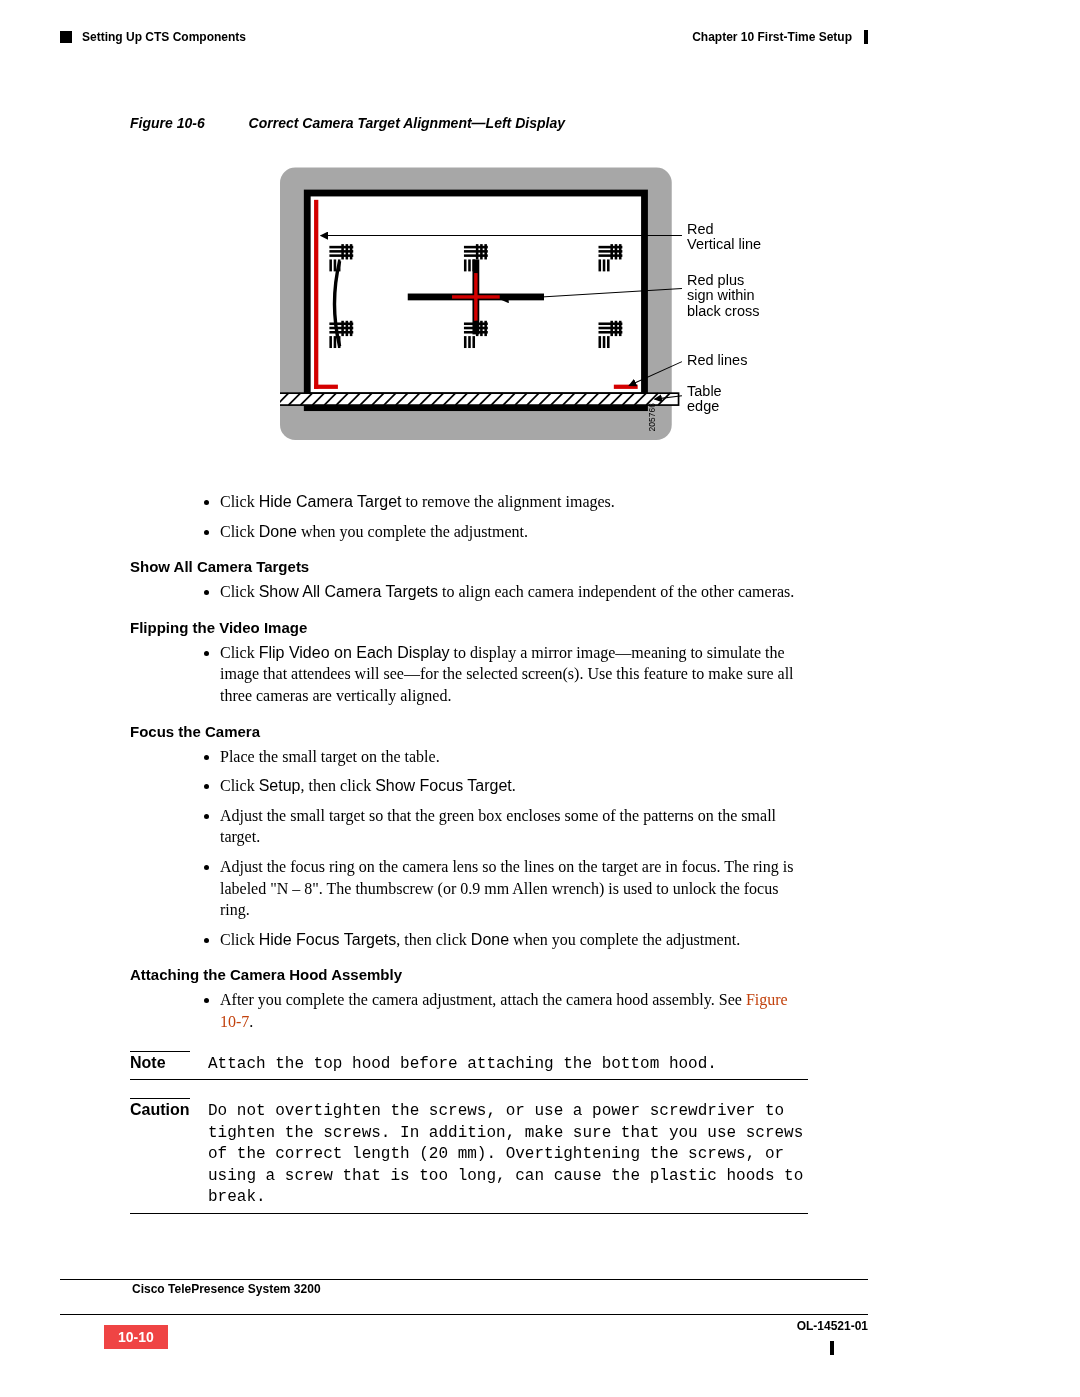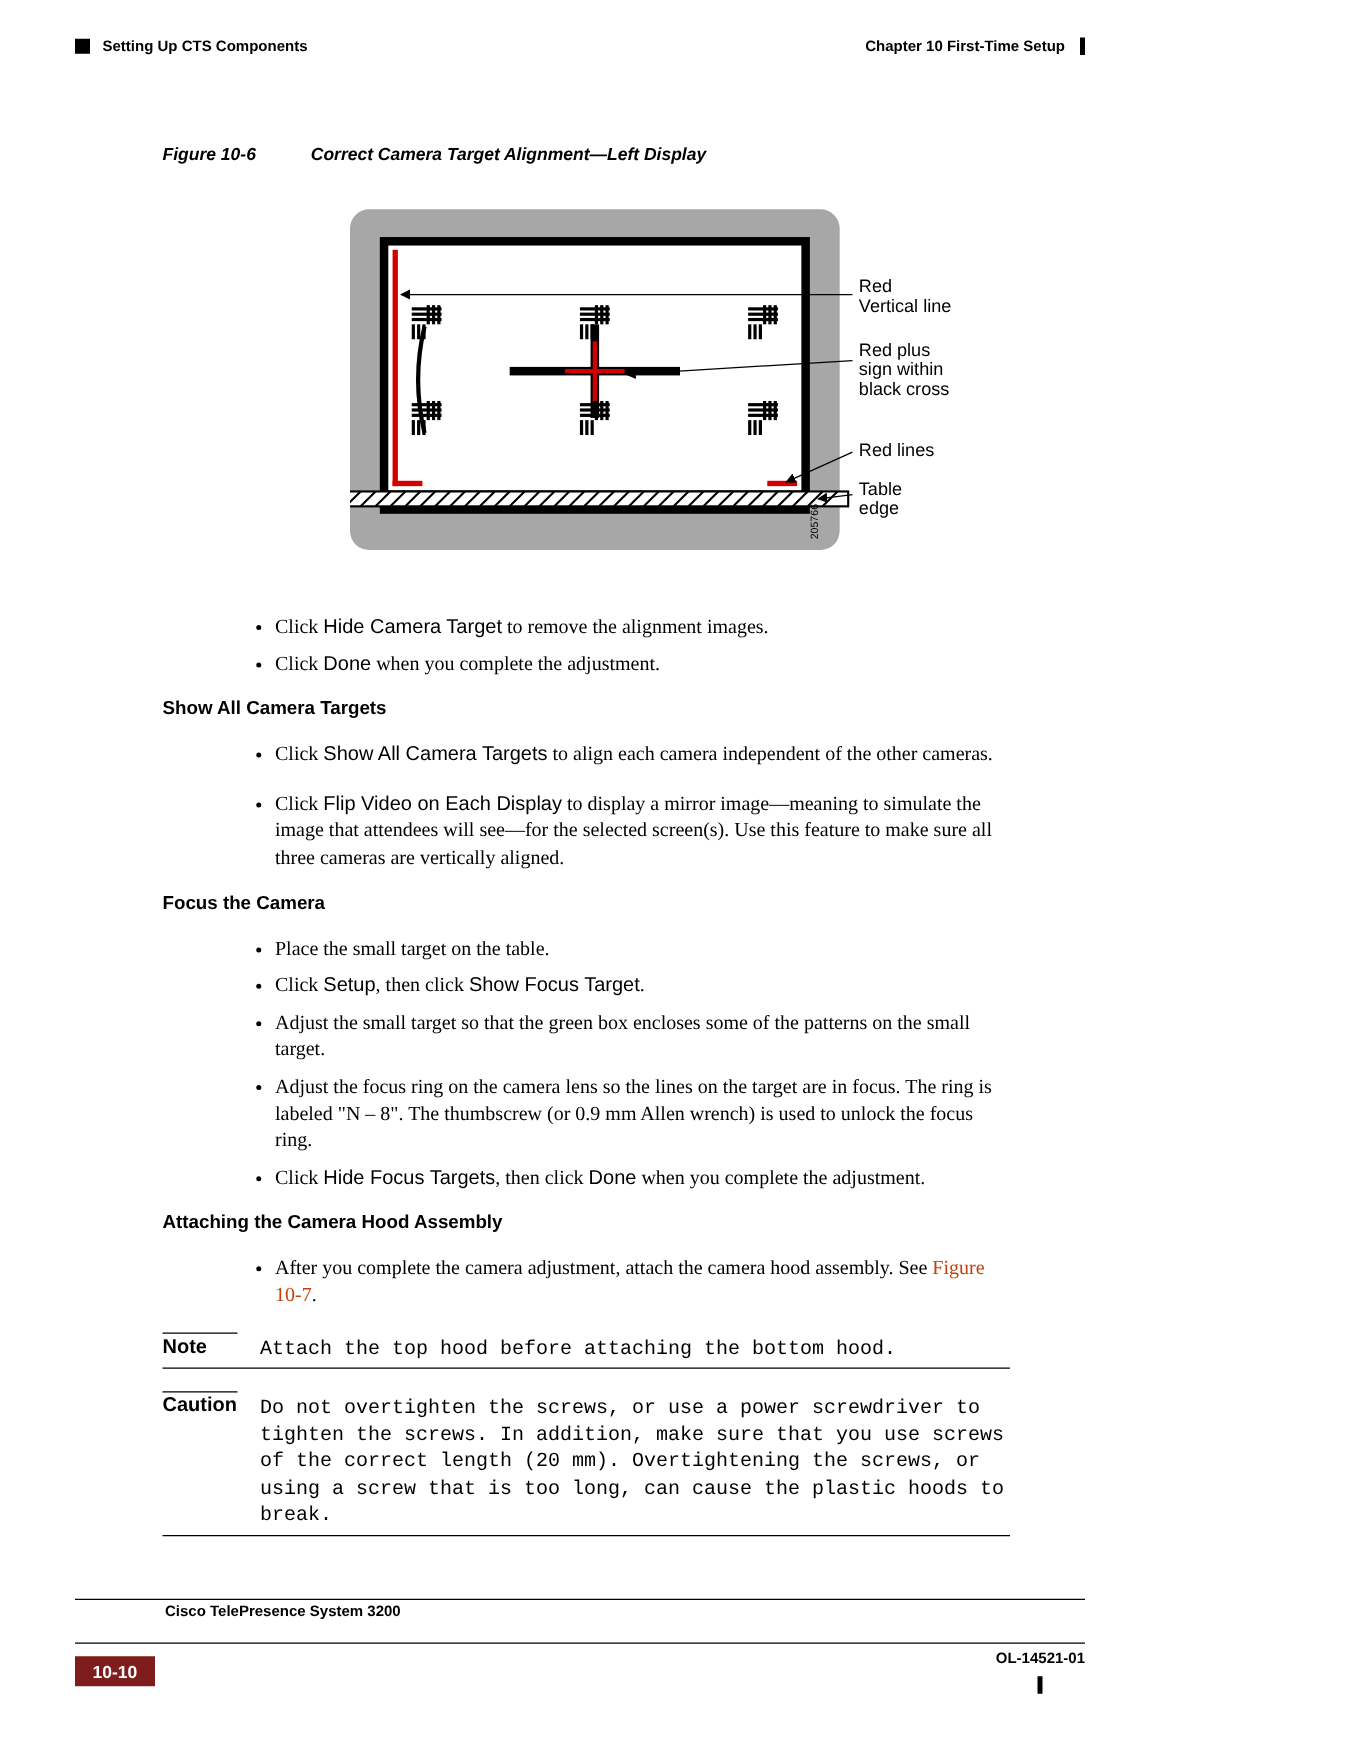--- a/index.html
+++ b/index.html
@@ -71,21 +71,21 @@
     justify-content: flex-start;
     margin-left: 150px;
     margin-bottom: 18px;
   }
   .callouts {
     font-family: Arial, Helvetica, sans-serif;
     font-size: 17px;
     color: #000;
   }
   ul.bullets {
-    margin: 18px 0 16px 90px;
+    margin: 6px 0 16px 90px;
     padding: 0;
   }
   ul.bullets li {
     margin: 4px 0 8px 0;
     line-height: 1.35;
   }
   .hsans {
     font-family: Arial, Helvetica, sans-serif;
   }
   .heading3 {
@@ -142,26 +142,27 @@
     font-weight: bold;
     font-size: 12px;
   }
   .footer-bottom {
     display: flex;
     justify-content: space-between;
     align-items: center;
     margin-top: 4px;
   }
   .page-box {
-    background: #7f1d1d;
+    background: #ef4444;
     color: #fff;
     font-family: Arial, Helvetica, sans-serif;
     font-weight: bold;
     font-size: 14px;
     padding: 4px 14px;
+    margin-left: 44px;
   }
   .doc-id {
     font-family: Arial, Helvetica, sans-serif;
     font-weight: bold;
     font-size: 12px;
     display: flex;
     align-items: center;
     gap: 8px;
     flex-direction: column;
   }
@@ -351,20 +352,21 @@
       </li>
     </ul>
 
     <div class="heading3">Show All Camera Targets</div>
     <ul class="bullets">
       <li>
         <span>Click </span><span class="hsans">Show All Camera Targets</span><span> to align each camera independent of the other cameras.</span>
       </li>
     </ul>
 
+    <div class="heading3">Flipping the Video Image</div>
     <ul class="bullets">
       <li>
         <span>Click </span><span class="hsans">Flip Video on Each Display</span><span> to display a mirror image—meaning to simulate the image that attendees will see—for the selected screen(s). Use this feature to make sure all three cameras are vertically aligned.</span>
       </li>
     </ul>
 
     <div class="heading3">Focus the Camera</div>
     <ul class="bullets">
       <li><span>Place the small target on the table.</span></li>
       <li>

